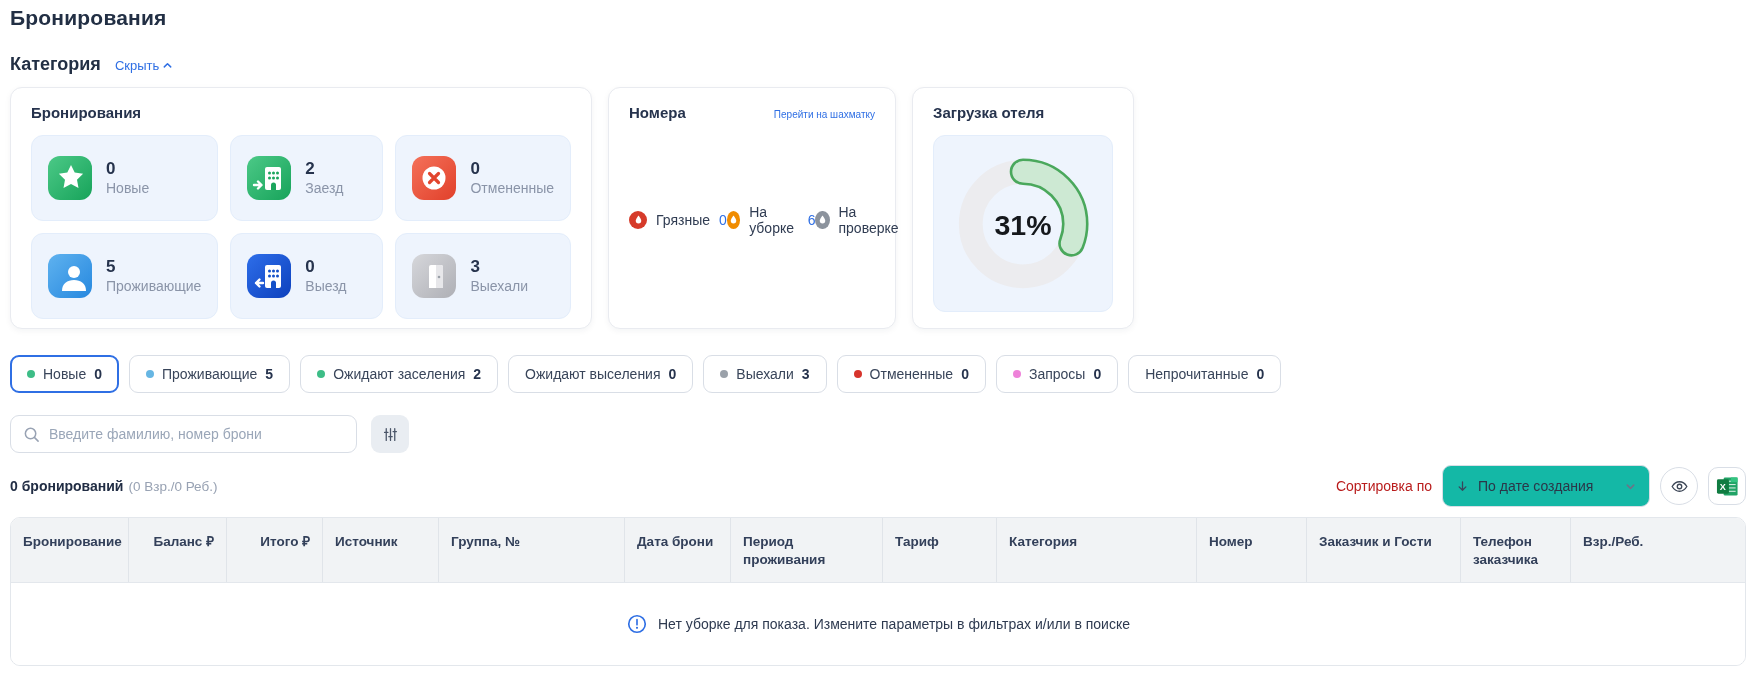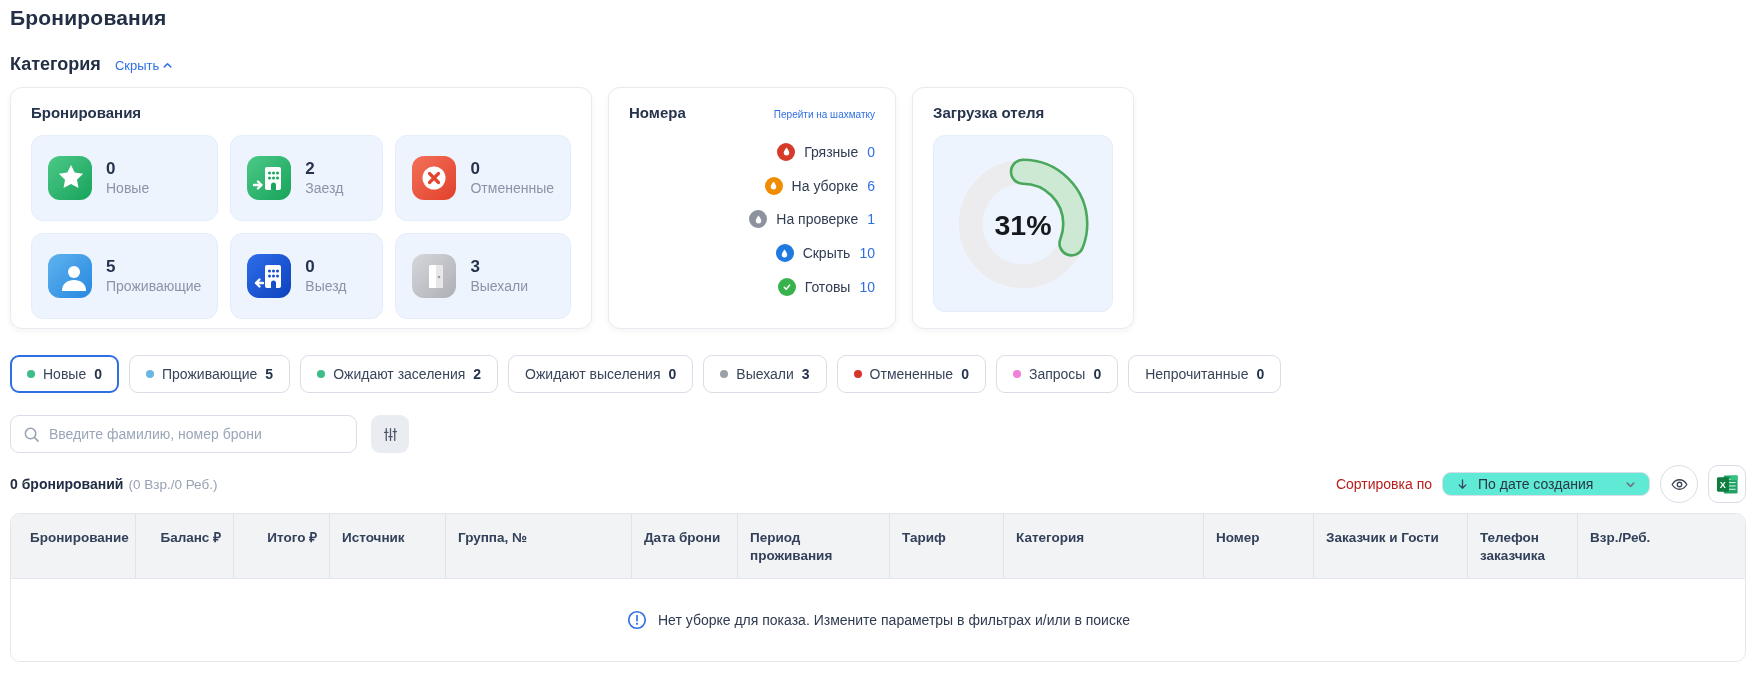--- a/index.html
+++ b/index.html
@@ -28,21 +28,21 @@
   }
   .tico { width: 44px; height: 44px; flex: 0 0 44px; }
   .tico svg { display: block; }
   .ttxt { display: flex; flex-direction: column; gap: 2px; }
   .tval { font-size: 17px; font-weight: 700; color: #26334d; line-height: 1.1; }
   .tlab { font-size: 14px; color: #8a94a8; }
   
   .card-rooms { width: 288px; display: flex; flex-direction: column; }
   .rooms-head { display: flex; justify-content: space-between; align-items: baseline; }
   .rooms-link { font-size: 10px; color: #2f6fe4; text-decoration: none; cursor: pointer; background: none; border: none; font-family: Liberation Sans, sans-serif; }
-  .room-rows { margin-top: 6px; display: flex; flex-direction: column; flex: 1; justify-content: space-evenly; align-items: flex-end; }
+  .room-rows { margin-top: 6px; display: flex; flex-direction: row; flex: 1; justify-content: space-evenly; }
   .room-row { display: flex; align-items: center; gap: 9px; cursor: pointer; }
   .room-ic { width: 18px; height: 18px; border-radius: 50%; display: inline-flex; align-items: center; justify-content: center; background: #999; }
   .room-label { font-size: 14px; color: #303c52; }
   .room-val { margin-left: auto; font-size: 14px; color: #2f6fe4; }
   
   .card-occ { width: 222px; display: flex; flex-direction: column; }
   .occ-panel { margin-top: 14px; flex: 1; background: #eef4fd; border: 1px solid #e3edfb; border-radius: 12px; display: flex; align-items: center; justify-content: center; }
   .gauge-pct { font-size: 30px; font-weight: 700; fill: #15181c; }
   
   .pills { margin-top: 26px; display: flex; gap: 10px; flex-wrap: nowrap; }
@@ -63,32 +63,31 @@
   .search-box input { border: none; outline: none; flex: 1; font-size: 14px; font-family: inherit; color: #2b3648; background: transparent; }
   .search-box input::placeholder { color: #9aa6b8; }
   .filter-btn { width: 38px; height: 38px; border: none; border-radius: 9px; background: #e9edf2; display: inline-flex; align-items: center; justify-content: center; cursor: pointer; }
   
   .toolbar { margin-top: 12px; display: flex; align-items: center; }
   .result-count { font-size: 14px; font-weight: 700; color: #212d44; }
   .result-sub { font-size: 13.5px; font-weight: 400; color: #98a2b3; margin-left: 5px; }
   .toolbar-right { margin-left: auto; display: flex; align-items: center; gap: 10px; }
   .sort-label { font-size: 14px; color: #b91c1c; }
   .sort-select {
-    width: 208px; height: 24px; border: 1px solid #d9dee6; border-radius: 9px; background: #5eead4;
+    width: 208px; height: 42px; border: 1px solid #d9dee6; border-radius: 9px; background: #14b8a6;
     display: inline-flex; align-items: center; gap: 8px; padding: 0 12px; cursor: pointer; font-family: inherit;
   }
   .sort-value { font-size: 14px; color: #2b3648; flex: 1; text-align: left; }
   .icon-btn { width: 38px; height: 38px; border: 1px solid #d9dee6; border-radius: 10px; background: #fff; display: inline-flex; align-items: center; justify-content: center; cursor: pointer; }
   
   .table { margin-top: 10px; border: 1px solid #e3e7ec; border-radius: 10px; overflow: hidden; }
   .thead {
     display: grid; background: #f1f3f5;
     grid-template-columns: 118px 98px 96px 116px 186px 106px 152px 114px 200px 110px 154px 110px minmax(150px,1fr);
     border-bottom: 1px solid #e3e7ec;
-    padding-left: 7px;
   }
   .th {
     padding: 15px 12px; font-size: 13.5px; font-weight: 700; color: #33405a;
     border-right: 1px solid #e0e4e9; height: 64px; line-height: 1.35;
   }
   .th:last-child { border-right: none; }
   .th.num { text-align: right; }
   .tbody { height: 82px; display: flex; align-items: center; justify-content: center; gap: 10px; background: #fff; }
   .empty-text { font-size: 14px; color: #2e3a50; }
   svg { vertical-align: middle; }

